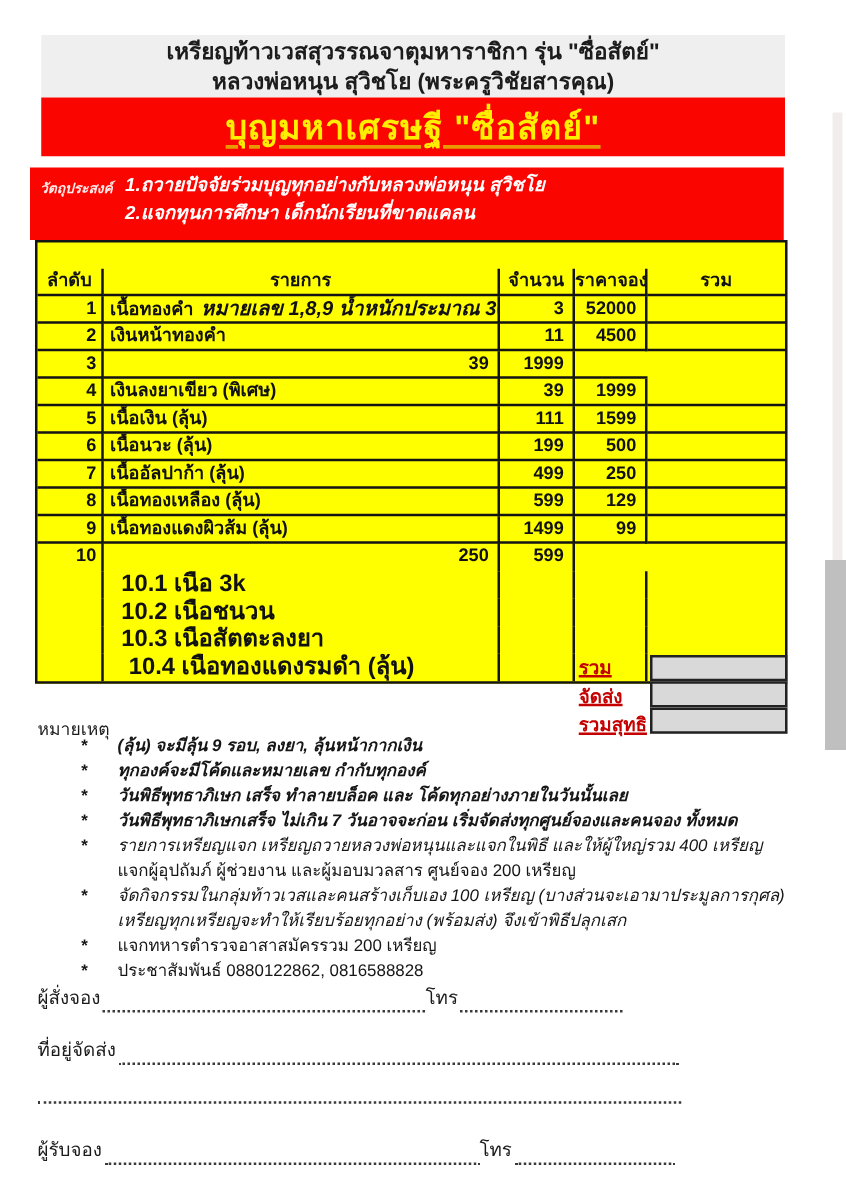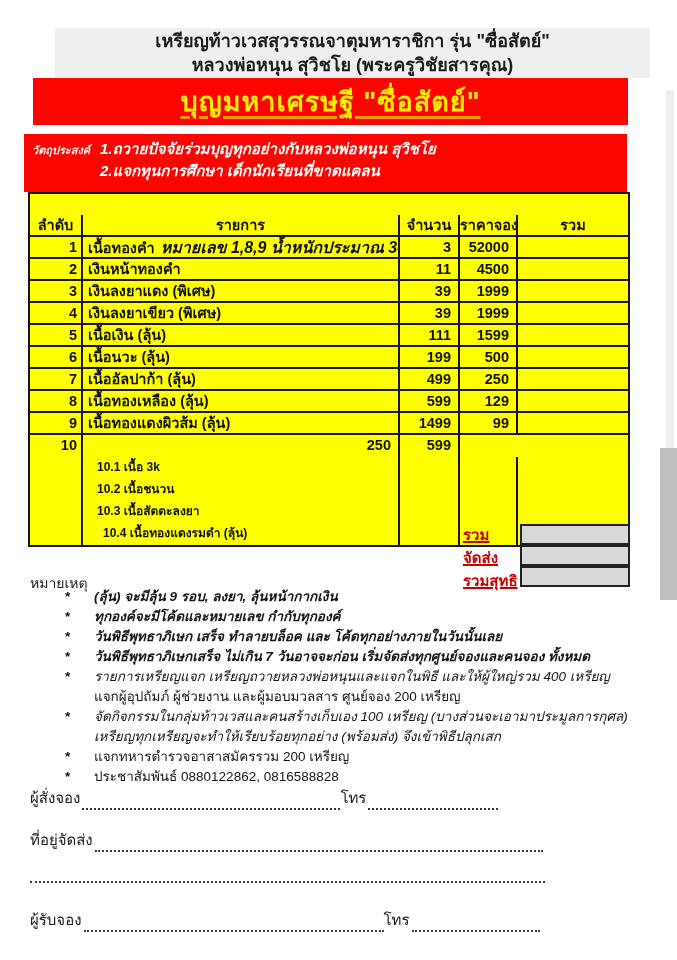--- a/index.html
+++ b/index.html
@@ -5,21 +5,21 @@
   html,body{margin:0;padding:0;}
   body{
     width:677px;height:960px;background:#ffffff;position:relative;
     font-family:"Liberation Sans","DejaVu Sans",sans-serif;color:#111;
     overflow:hidden;
   }
   
   .header-box{
     position:absolute;left:33px;top:28px;width:595px;height:50px;
     background:#efeff0;display:flex;flex-direction:column;justify-content:center;
-    text-align:center;font-weight:bold;font-size:18px;line-height:24px;color:#1c1c1c;margin-left:22px;
+    text-align:center;font-weight:bold;font-size:18px;line-height:24px;color:#1c1c1c;
   }
   .banner{
     position:absolute;left:33px;top:78px;width:595px;height:47px;
     background:#fa0500;display:flex;align-items:center;justify-content:center;
   }
   .banner-title{
     color:#ffee00;font-weight:bold;font-size:27px;
     text-decoration:underline;text-decoration-thickness:3px;text-decoration-color:#e89a00;
     text-underline-offset:5px;letter-spacing:1px;
   }
@@ -45,21 +45,21 @@
     box-sizing:border-box;overflow:hidden;white-space:nowrap;
   }
   .cell:last-child{border-right:none;}
   .trow.nb .cell{border-bottom:none;}
   .trow.last .cell{border-bottom:none;padding-left:20px;}
   .c-head{text-align:center;margin-top:21px;}
   .c-no{text-align:right;padding-right:4px;}
   .c-item{padding-left:5px;}
   .c-num{text-align:right;padding-right:7px;}
   .item-note{font-size:16px;font-style:italic;font-weight:bold;margin-left:6px;}
-  .c-sub{padding-left:14px;font-size:12px;}
+  .c-sub{padding-left:14px;font-size:19px;}
   
   .sum-label{
     position:absolute;left:463px;width:100px;height:21px;line-height:21px;
     color:#c40000;font-weight:bold;font-size:15px;
     text-decoration:underline;text-decoration-thickness:2px;
   }
   .sum-box{
     position:absolute;left:520px;width:110px;height:21px;background:#d9d9d9;
     border:2px solid #222;box-sizing:border-box;
   }
@@ -119,21 +119,20 @@
   <div class="trow">
     <div class="cell c-no">2</div>
     <div class="cell c-item">เงินหน้าทองคำ</div>
     <div class="cell c-num">11</div>
     <div class="cell c-num">4500</div>
     <div class="cell"></div>
   </div>
 
   <div class="trow">
     <div class="cell c-no">3</div>
-    <div class="cell c-item">เงินลงยาแดง (พิเศษ)</div>
     <div class="cell c-num">39</div>
     <div class="cell c-num">1999</div>
     <div class="cell"></div>
   </div>
 
   <div class="trow">
     <div class="cell c-no">4</div>
     <div class="cell c-item">เงินลงยาเขียว (พิเศษ)</div>
     <div class="cell c-num">39</div>
     <div class="cell c-num">1999</div>

